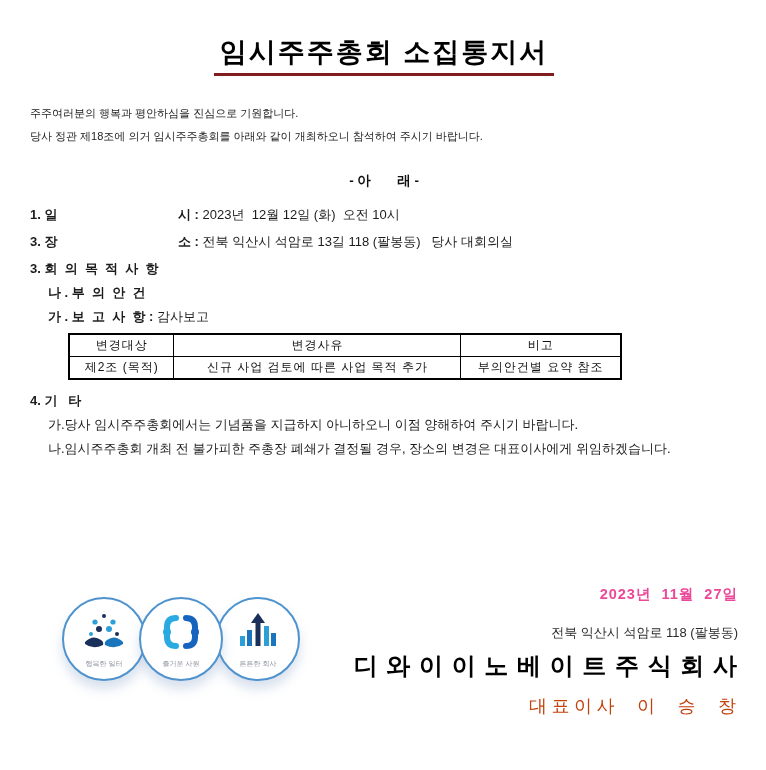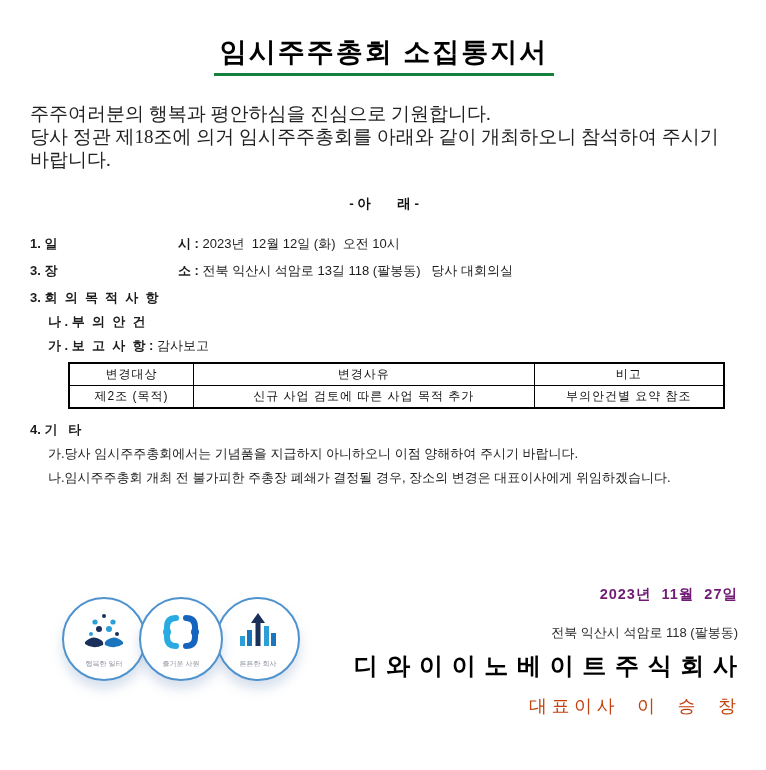--- a/index.html
+++ b/index.html
@@ -8,53 +8,53 @@
     font-family:"Liberation Sans","DejaVu Sans",sans-serif;
     color:#1f1f1f;position:relative;overflow:hidden;
   }
   .pre{white-space:pre;}
   .doc{position:relative;width:766px;height:770px;box-sizing:border-box;padding:30px 28px 0 30px;}
 
   
   .title-wrap{text-align:center;margin-top:4px;}
   .title{
     display:inline-block;font-size:27px;font-weight:bold;letter-spacing:2px;
-    border-bottom:3px solid #15803d;padding:0 6px 3px 6px;color:#000;
+    border-bottom:3px solid #7f1d1d;padding:0 6px 3px 6px;color:#000;
   }
 
   
-  .greeting{margin-top:26px;font-size:19px;line-height:23px;color:#222;font-family:Liberation Serif, serif;}
+  .greeting{margin-top:26px;font-size:11px;line-height:23px;color:#222;}
 
   
   .below{margin-top:24px;text-align:center;font-size:13.5px;font-weight:bold;color:#111;}
 
   
-  .agenda{margin-top:22px;font-size:13px;color:#1c1c1c;}
+  .agenda{margin-top:16px;font-size:13px;color:#1c1c1c;}
   .a-line{margin-top:9px;line-height:18px;}
   .a-label{display:inline-block;width:148px;font-weight:bold;}
   .a-mid{font-weight:bold;}
   .a-val{font-weight:normal;}
   .h-bold{font-weight:bold;}
   .indent1{padding-left:18px;}
   .indent2{padding-left:38px;}
   .tight{margin-top:6px;}
 
   
   table.change{
-    border-collapse:collapse;margin:7px 0 0 38px;width:657px;
+    border-collapse:collapse;margin:7px 0 0 38px;width:554px;
     border:2px solid #000;table-layout:fixed;
   }
   table.change th,table.change td{
     border:1px solid #000;font-size:12px;font-weight:normal;
     text-align:center;padding:2px 3px;letter-spacing:1px;color:#111;
   }
   col.c1{width:19%;} col.c2{width:52%;} col.c3{width:29%;}
 
   
-  .f-date{position:absolute;right:28px;top:585px;font-size:14.5px;font-weight:bold;letter-spacing:1px;color:#701a75;}
+  .f-date{position:absolute;right:28px;top:585px;font-size:14.5px;font-weight:bold;letter-spacing:1px;color:#ec4899;}
   .f-address{position:absolute;right:28px;top:624px;font-size:13px;color:#2b2b2b;}
   .f-company{position:absolute;right:28px;top:650px;font-size:24px;font-weight:bold;letter-spacing:1px;color:#000;}
   .f-ceo{position:absolute;right:30px;top:694px;font-size:18px;font-family:"Liberation Serif","DejaVu Serif",serif;color:#c2410c;}
 
   
   .badges{position:absolute;left:62px;top:597px;width:260px;height:92px;}
   .badge{
     position:absolute;width:84px;height:84px;border-radius:50%;
     background:#fff;border:2px solid #4f93ce;
     box-shadow:0 8px 12px rgba(110,145,190,0.28);

